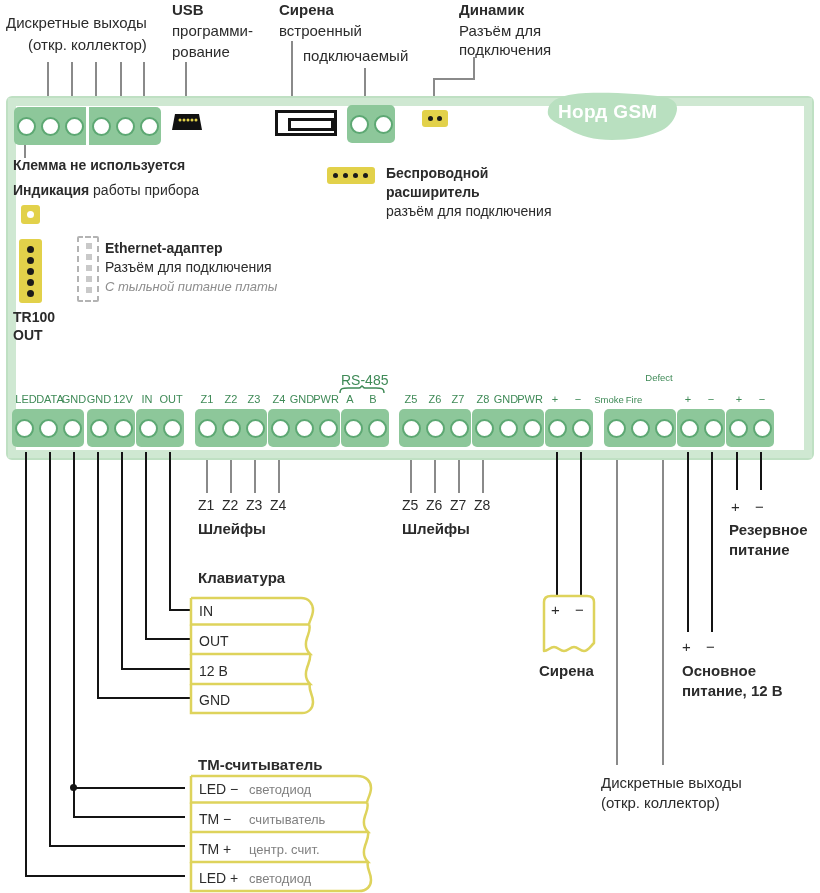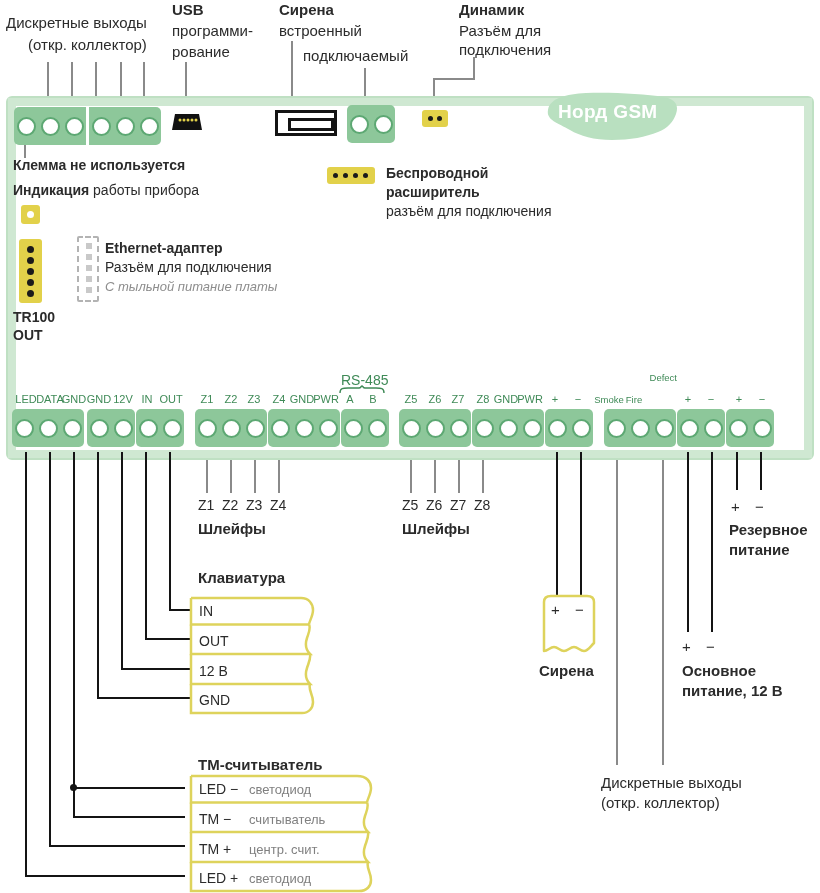--- a/index.html
+++ b/index.html
@@ -277,21 +277,21 @@
   <div class="tlab" style="left:422px; top:393px; width:26px;">Z6</div>
   <div class="tlab" style="left:445px; top:393px; width:26px;">Z7</div>
   <div class="tlab" style="left:470px; top:393px; width:26px;">Z8</div>
   <div class="tlab" style="left:491px; top:393px; width:30px;">GND</div>
   <div class="tlab" style="left:515px; top:393px; width:30px;">PWR</div>
   <div class="tlab" style="left:543px; top:393px; width:24px;">+</div>
   <div class="tlab" style="left:566px; top:393px; width:24px;">−</div>
 
   <div class="tlab sm" style="left:592px; top:394px; width:34px;">Smoke</div>
   <div class="tlab sm" style="left:620px; top:394px; width:28px;">Fire</div>
-  <div class="tlab sm" style="left:641px; top:372px; width:36px;text-align:right;">Defect</div>
+  <div class="tlab sm" style="left:641px; top:372px; width:36px;">Defect</div>
   <div class="tlab" style="left:676px; top:393px; width:24px;">+</div>
   <div class="tlab" style="left:699px; top:393px; width:24px;">−</div>
   <div class="tlab" style="left:727px; top:393px; width:24px;">+</div>
   <div class="tlab" style="left:750px; top:393px; width:24px;">−</div>
 
   <div class="txt t11" style="left:341px; top:372px; color:#3f8a57;">RS-485</div>
   <svg id="rs485-brace" style="left:339px; top:385px; width:46px; height:9px;" viewBox="0 0 46 9">
     <path d="M1 8 C1 3 4 3 9 3 L20 3 C22 3 22 1 23 1 C24 1 24 3 26 3 L37 3 C42 3 45 3 45 8" fill="none" stroke="#3f8a57" stroke-width="1.4"></path>
   </svg>
 

